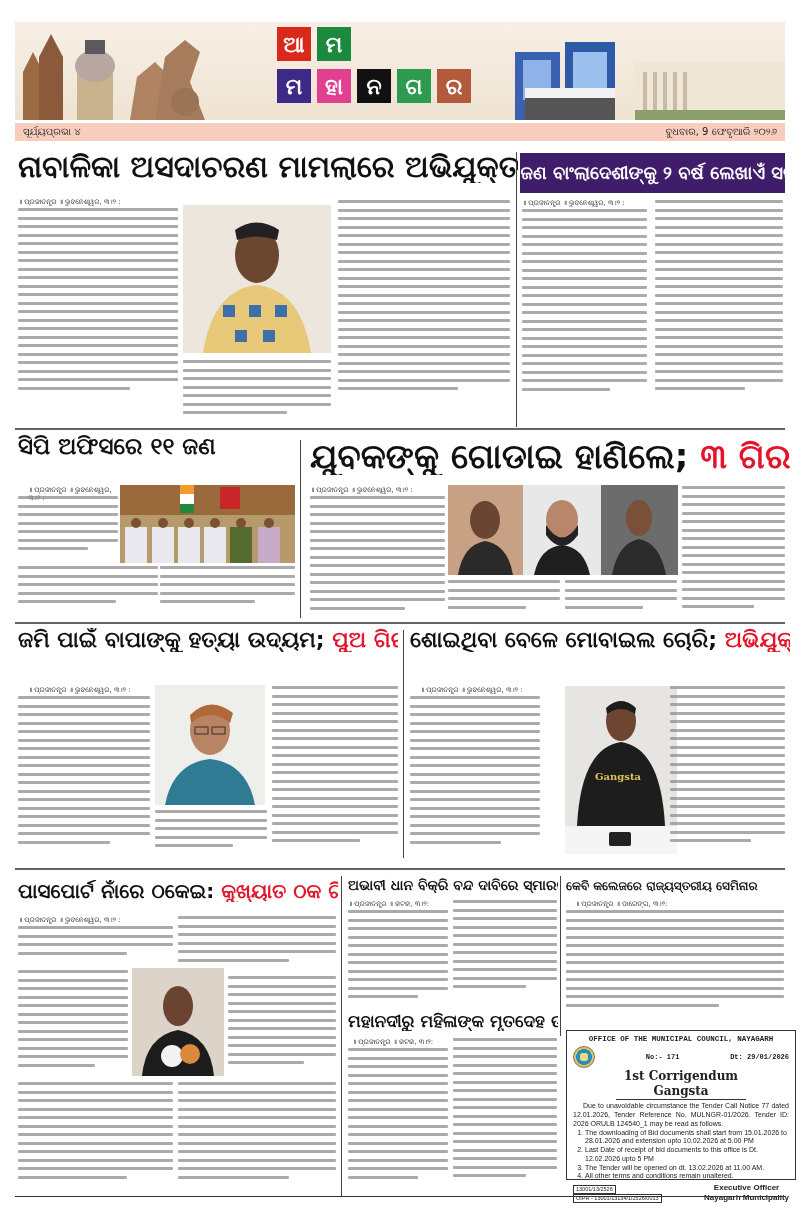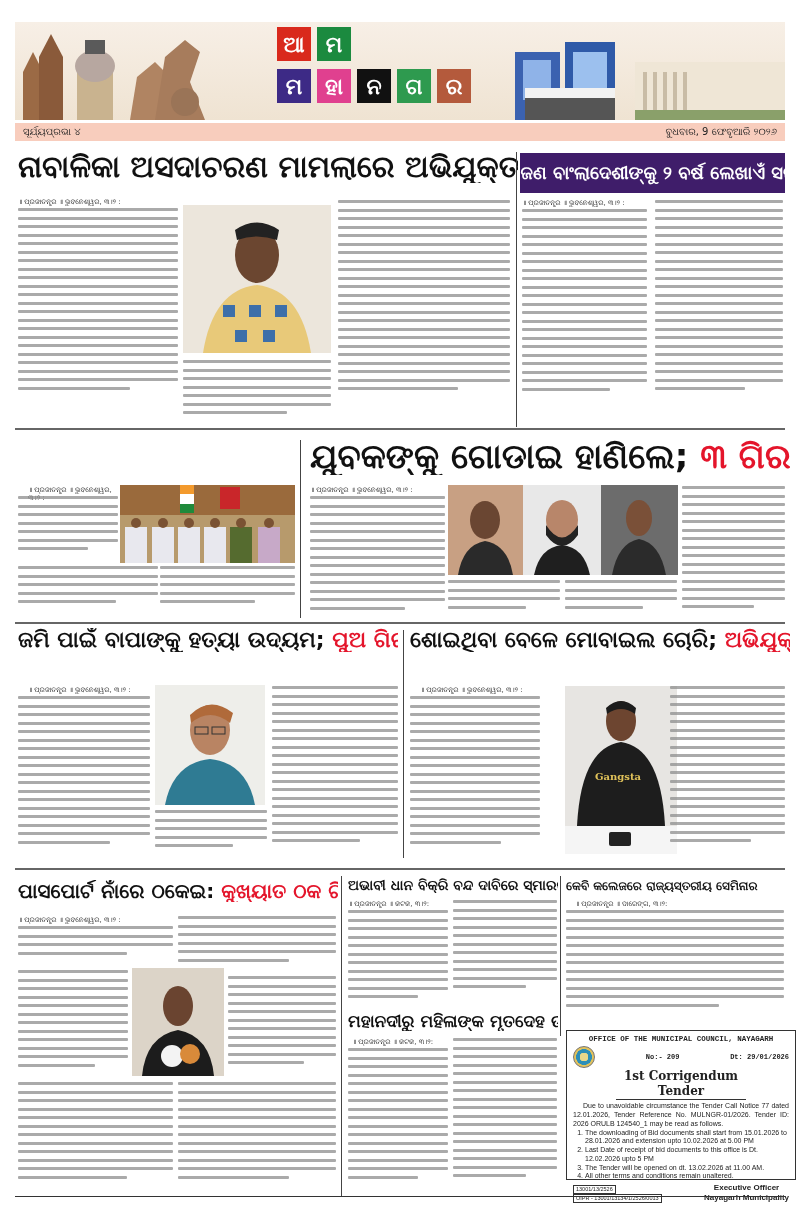--- a/index.html
+++ b/index.html
@@ -205,20 +205,21 @@
     <i></i>
     <i></i>
     <i></i>
     <i></i>
     <i class="s"></i>
   </div>
 
 <div class="abs rule" style="left:15px;top:428px;width:770px"></div>
 
 <div class="abs hl" style="left:18px;top:434px;width:280px;font-size:23px">
+  <div>ସିପି ଅଫିସରେ ୧୧ ଜଣ</div>
 </div>
 <div class="abs vrule" style="left:300px;top:440px;height:178px"></div>
 <div class="abs hl" style="left:310px;top:438px;width:480px;font-size:34px">
   <span>ଯୁବକଙ୍କୁ ଗୋଡାଇ ହାଣିଲେ;</span>
   <span class="red">୩ ଗିରଫ</span>
 </div>
 
 <div class="abs" style="left:28px;top:486px;width:90px;font-size:7px">॥ ପ୍ରଜାତନ୍ତ୍ର ॥ ଭୁବନେଶ୍ୱର, ୩।୨ :</div>
 <div class="abs txt" style="left:18px;top:496px;width:100px;height:60px">
     <i></i>
@@ -625,24 +626,24 @@
     <i></i>
     <i></i>
     <i></i>
     <i class="s"></i>
   </div>
 
 <div class="abs notice" style="left:566px;top:1030px;width:230px;height:150px">
   <div class="t1">OFFICE OF THE MUNICIPAL COUNCIL, NAYAGARH</div>
   <div style="display:flex;align-items:center;justify-content:space-between;margin-top:2px">
     <div class="seal"></div>
-    <span style="font-family:'Liberation Mono',monospace;font-weight:bold">No:- 209</span>
+    <span style="font-family:'Liberation Mono',monospace;font-weight:bold">No:- 171</span>
     <span style="font-family:'Liberation Mono',monospace;font-weight:bold">Dt: 29/01/2026</span>
   </div>
-  <div class="t2">1st Corrigendum Tender</div>
+  <div class="t2">1st Corrigendum Gangsta</div>
   <div style="text-indent:10px;text-align:justify">Due to unavoidable circumstance the Tender Call Notice 77 dated 12.01.2026, Tender Reference No. MULNGR-01/2026. Tender ID: 2026 ORULB 124540_1 may be read as follows.</div>
   <ol>
     <li>The downloading of Bid documents shall start from 15.01.2026 to 28.01.2026 and extension upto 10.02.2026 at 5.00 PM</li>
     <li>Last Date of receipt of bid documents to this office is Dt. 12.02.2026 upto 5 PM</li>
     <li>The Tender will be opened on dt. 13.02.2026 at 11.00 AM.</li>
     <li>All other terms and conditions remain unaltered.</li>
   </ol>
   <div style="display:flex;justify-content:space-between;align-items:flex-end;margin-top:2px">
     <div style="font-size:5.5px">
       <div style="border:1px solid #333;display:inline-block;padding:0 2px">13001/13/2526</div>

